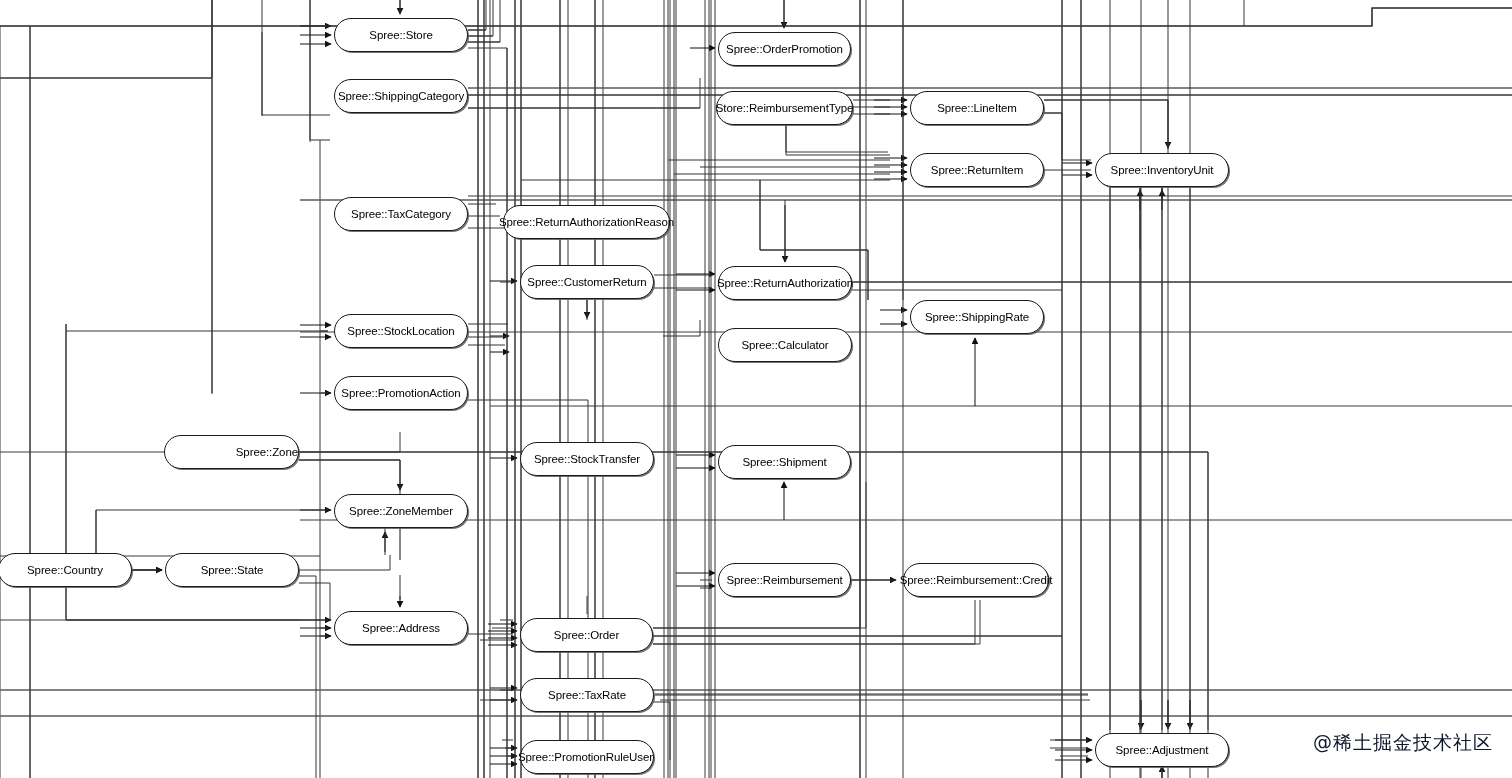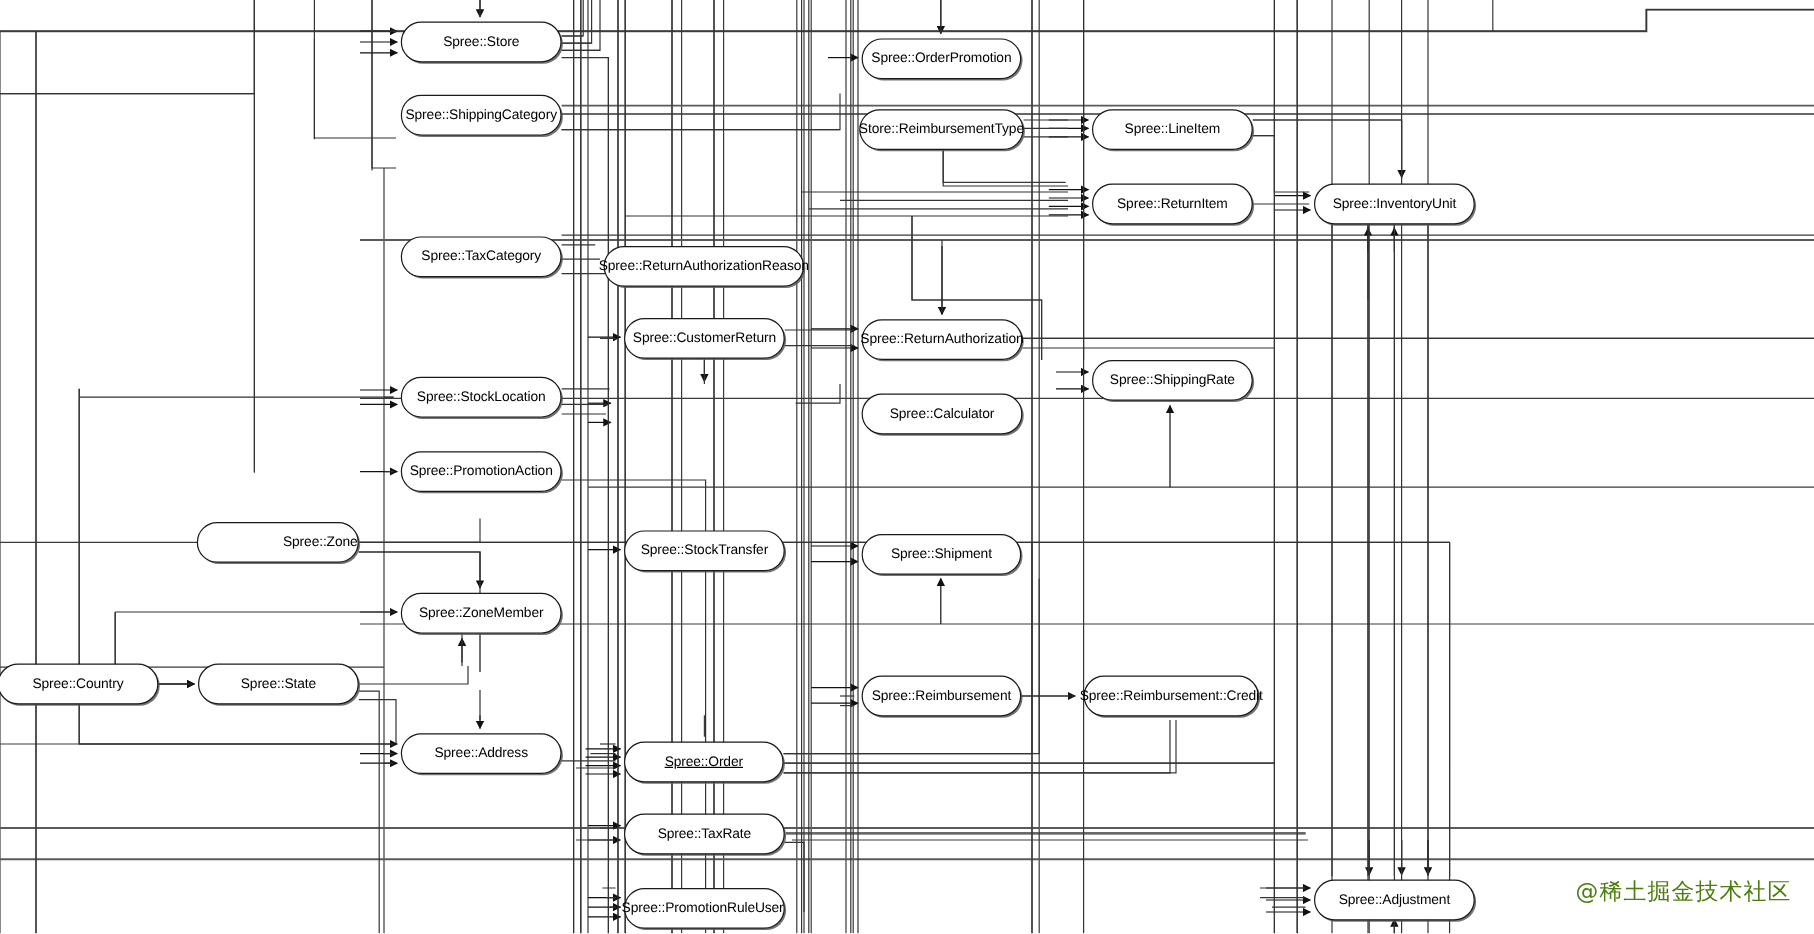--- a/index.html
+++ b/index.html
@@ -45,21 +45,21 @@
     white-space: nowrap;
     box-shadow: 1.5px 1.5px 0 -0.4px rgba(90,90,90,0.85);
   }
   .node-label {
     pointer-events: none;
   }
   #watermark {
     position: absolute;
     right: 19px;
     bottom: 22px;
-    color: #4d7c0f;
+    color: #0f172a;
     font-size: 19px;
     letter-spacing: 1px;
     font-family: "DejaVu Sans", sans-serif;
     user-select: none;
   }
 </style>
 </head>
 <body>
 
 <div id="canvas">
@@ -383,21 +383,21 @@
       </div>
       <div class="node" style="left: 718px; top: 563px; width: 133px; height: 34px;">
         <span class="node-label">Spree::Reimbursement</span>
       </div>
       <div class="node" style="left: 903px; top: 563px; width: 146px; height: 34px;">
         <span class="node-label">Spree::Reimbursement::Credit</span>
       </div>
       <div class="node" style="left: 334px; top: 611px; width: 134px; height: 34px;">
         <span class="node-label">Spree::Address</span>
       </div>
-      <div class="node" style="left: 520px; top: 618px; width: 133px; height: 34px; text-decoration: underline;">
+      <div class="node" style="left: 520px; top: 618px; width: 133px; height: 34px;">
         <span class="node-label">Spree::Order</span>
       </div>
       <div class="node" style="left: 520px; top: 678px; width: 134px; height: 34px;">
         <span class="node-label">Spree::TaxRate</span>
       </div>
       <div class="node" style="left: 1095px; top: 733px; width: 134px; height: 34px;">
         <span class="node-label">Spree::Adjustment</span>
       </div>
       <div class="node" style="left: 520px; top: 740px; width: 134px; height: 34px; justify-content: flex-end;">
         <span class="node-label">Spree::PromotionRuleUser</span>

